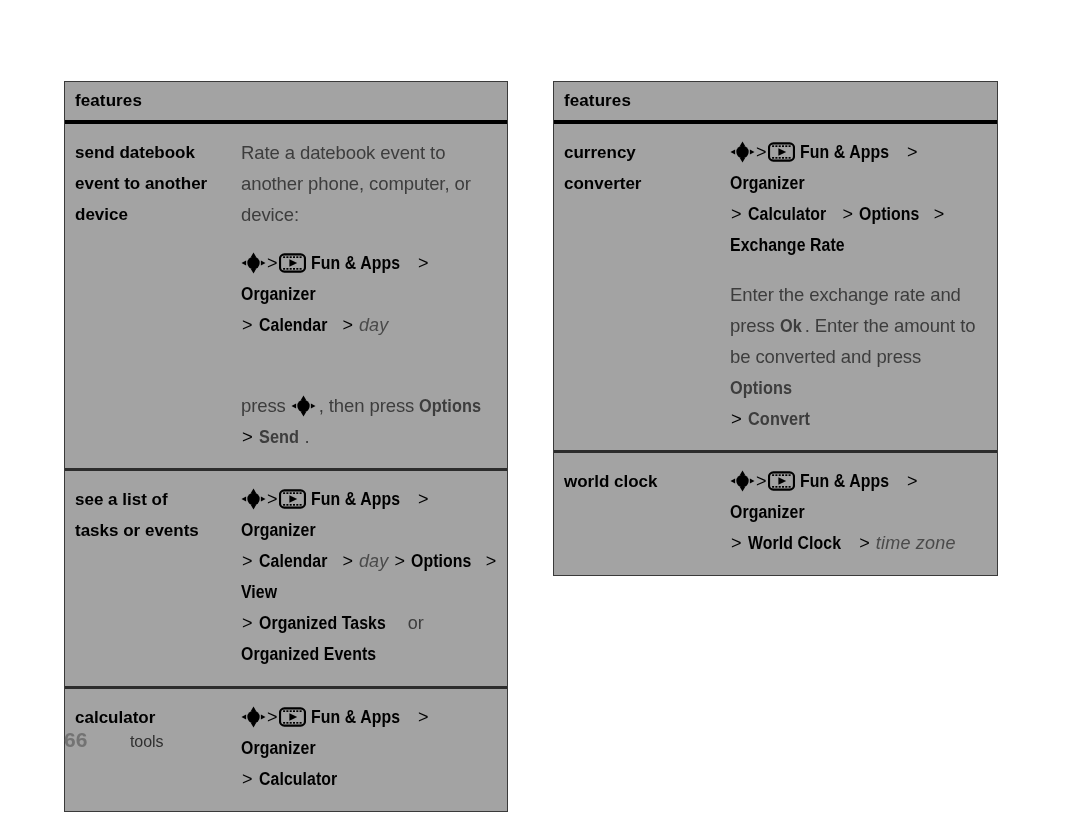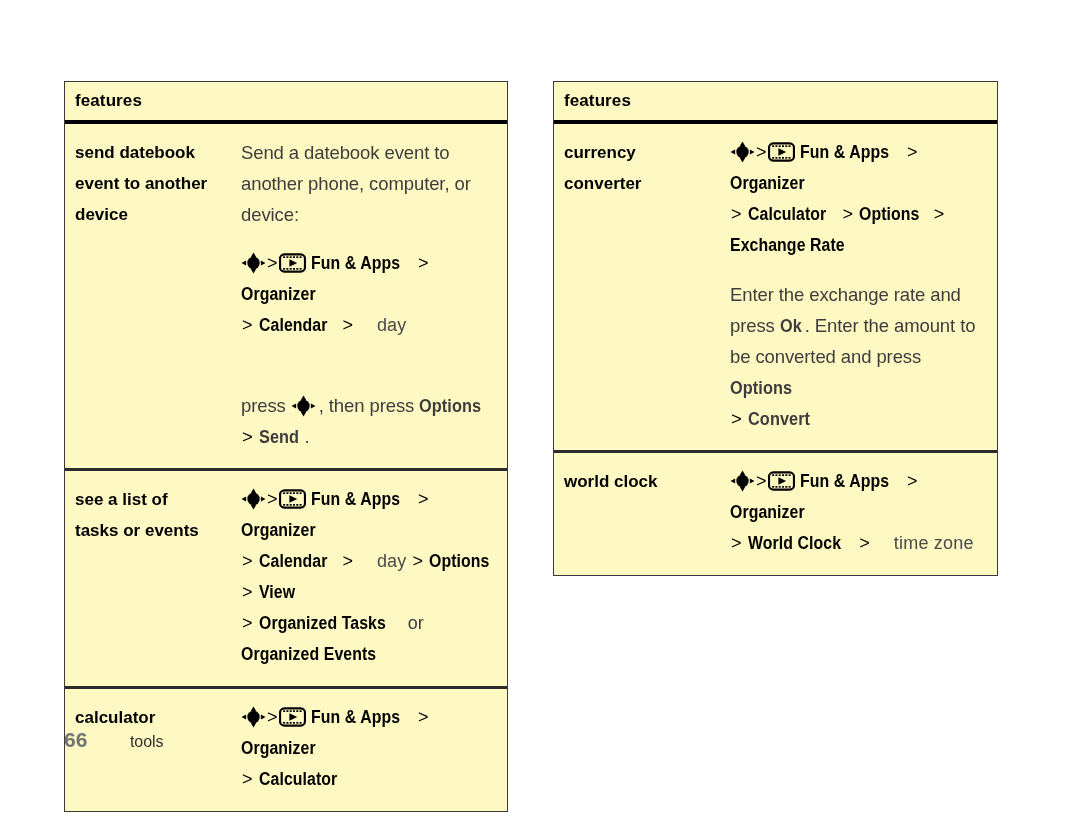--- a/index.html
+++ b/index.html
@@ -9,21 +9,21 @@
     background: #ffffff;
     font-family: "Liberation Sans", sans-serif;
     -webkit-font-smoothing: antialiased;
   }
   .page { position: relative; width: 1080px; height: 834px; overflow: hidden; }
 
   
   .ftable {
     position: absolute;
     border: 1.5px solid #3a3a3a;
-    background: #fef9c3;
+    background: #a3a3a3;
   }
   #table-left  { left: 64px;  top: 81px; width: 444px; }
   #table-right { left: 553px; top: 81px; width: 445px; }
 
   .ftable-header {
     font-weight: bold;
     font-size: 17px;
     color: #000;
     padding: 9px 0 9px 10px;
     border-bottom: 4px solid #000;
@@ -60,24 +60,24 @@
   .mi {           
     font-weight: bold;
     font-stretch: condensed;
     transform: scaleX(0.88);
     display: inline-block;
     transform-origin: left center;
     letter-spacing: 0.1px;
   }
   .gt { color: #000; font-weight: normal; padding: 0 1px; }
   .var {          
+    font-style: italic;
     color: #4a4a4a;
     font-weight: normal;
     letter-spacing: 0.2px;
-    margin-left: 18px;
   }
   .orword { font-weight: normal; color: #3d3d3d; font-size: 18px; }
 
   
   .nav-icon {
     display: inline-block;
     width: 25px; height: 22px;
     vertical-align: -5px;
     position: relative;
   }
@@ -121,21 +121,21 @@
 
     <div class="frow">
       <div class="frow-label">
         <span>send datebook</span><br>
         <span>event to another</span><br>
         <span>device</span>
       </div>
       <div class="frow-body">
 
         <p class="para prose">
-          <span>Send a datebook event to</span><br>
+          <span>Rate a datebook event to</span><br>
           <span>another phone, computer, or</span><br>
           <span>device:</span>
         </p>
 
         <p class="para path">
           <span class="nav-icon">
             <svg viewBox="0 0 25 22" width="25" height="22" aria-hidden="true">
               <circle cx="12.5" cy="11" r="6.2" fill="#000"></circle>
               <polygon points="12.5,0.6 15.3,5.2 9.7,5.2" fill="#000"></polygon>
               <polygon points="12.5,21.4 15.3,16.8 9.7,16.8" fill="#000"></polygon>

